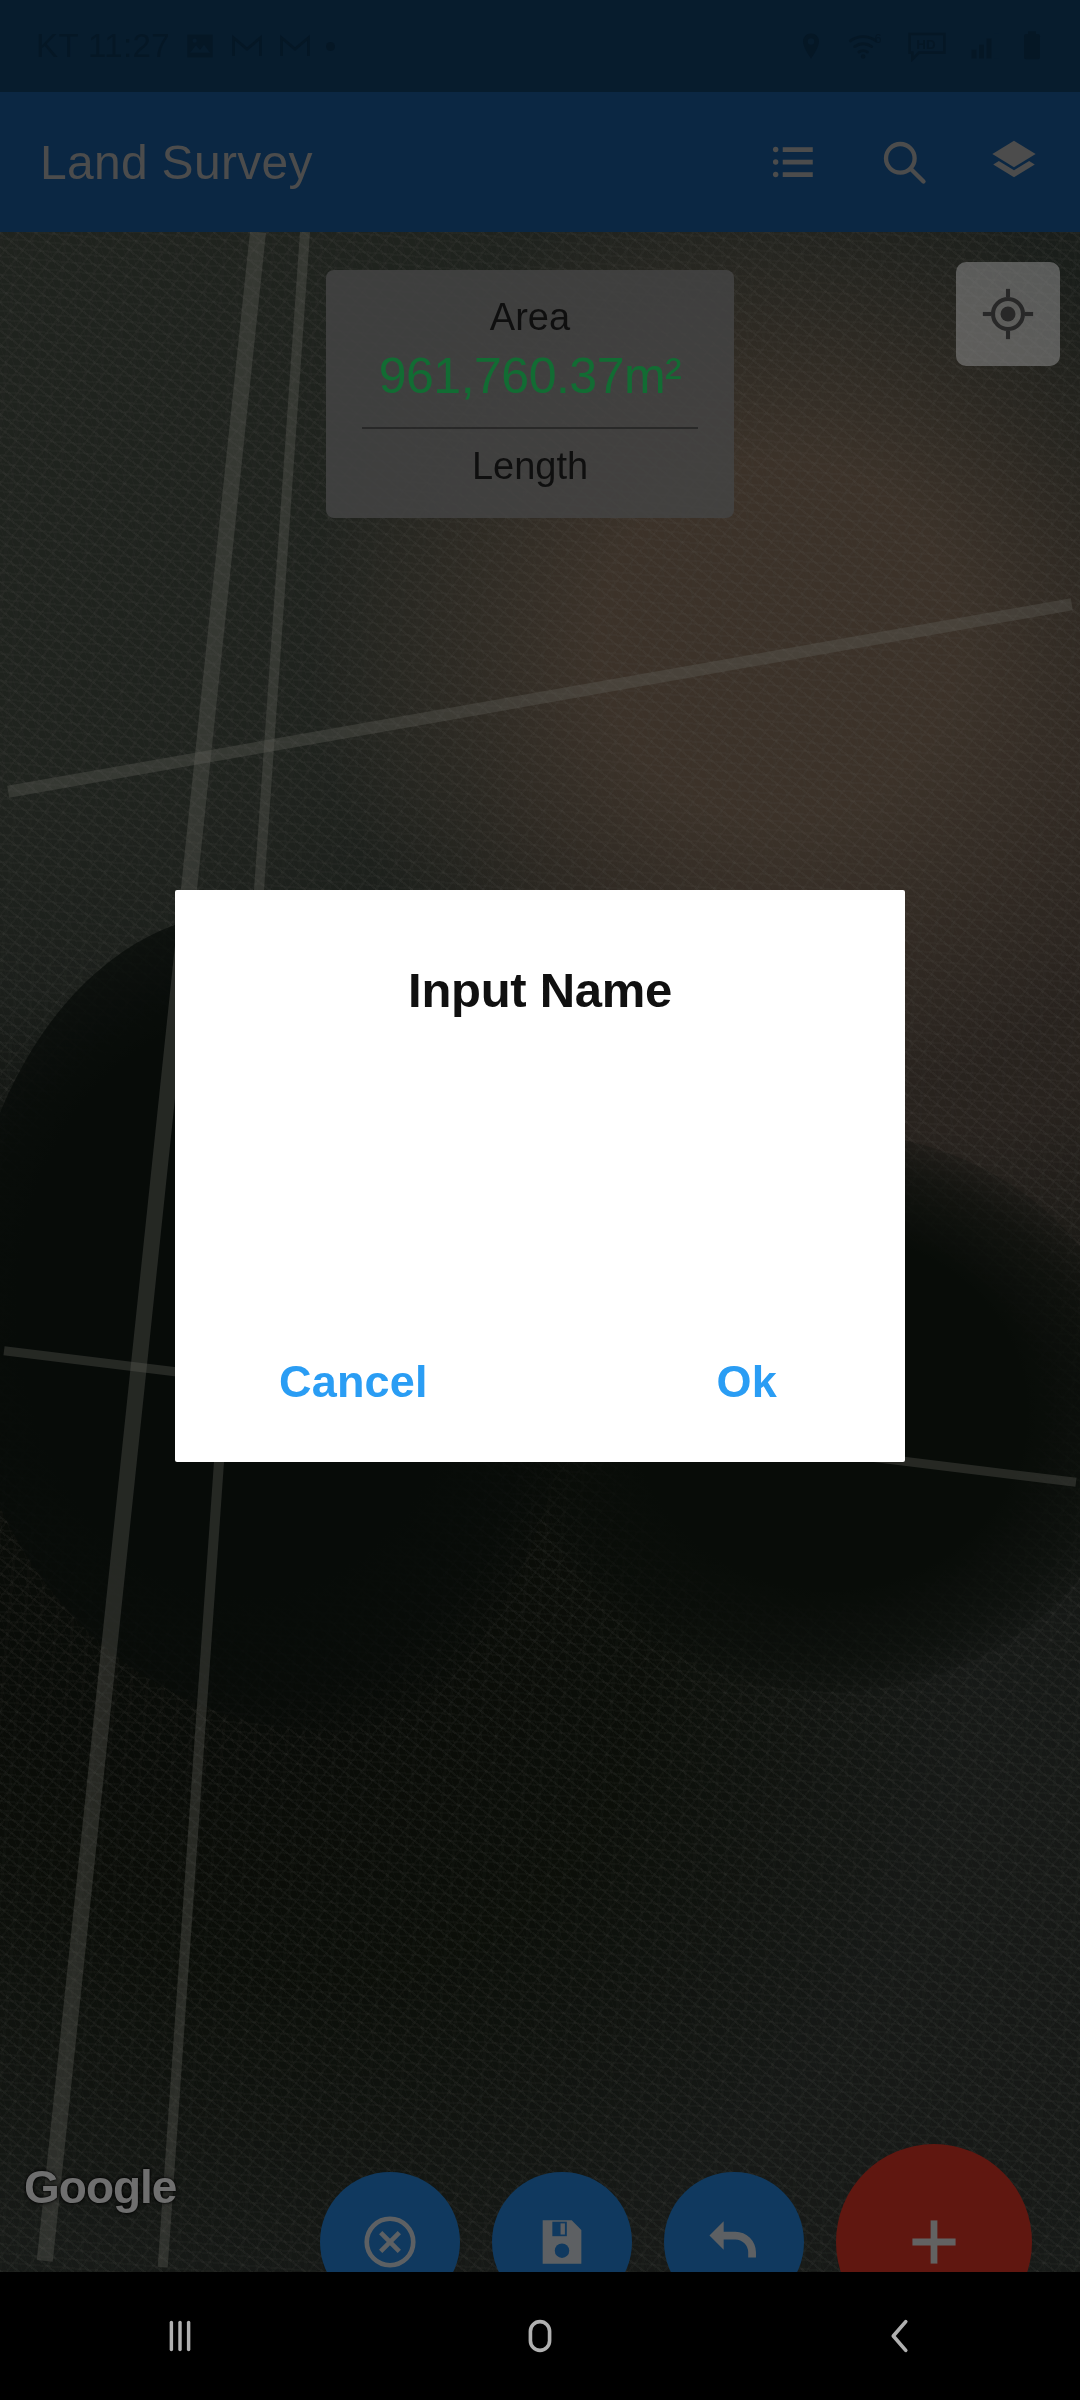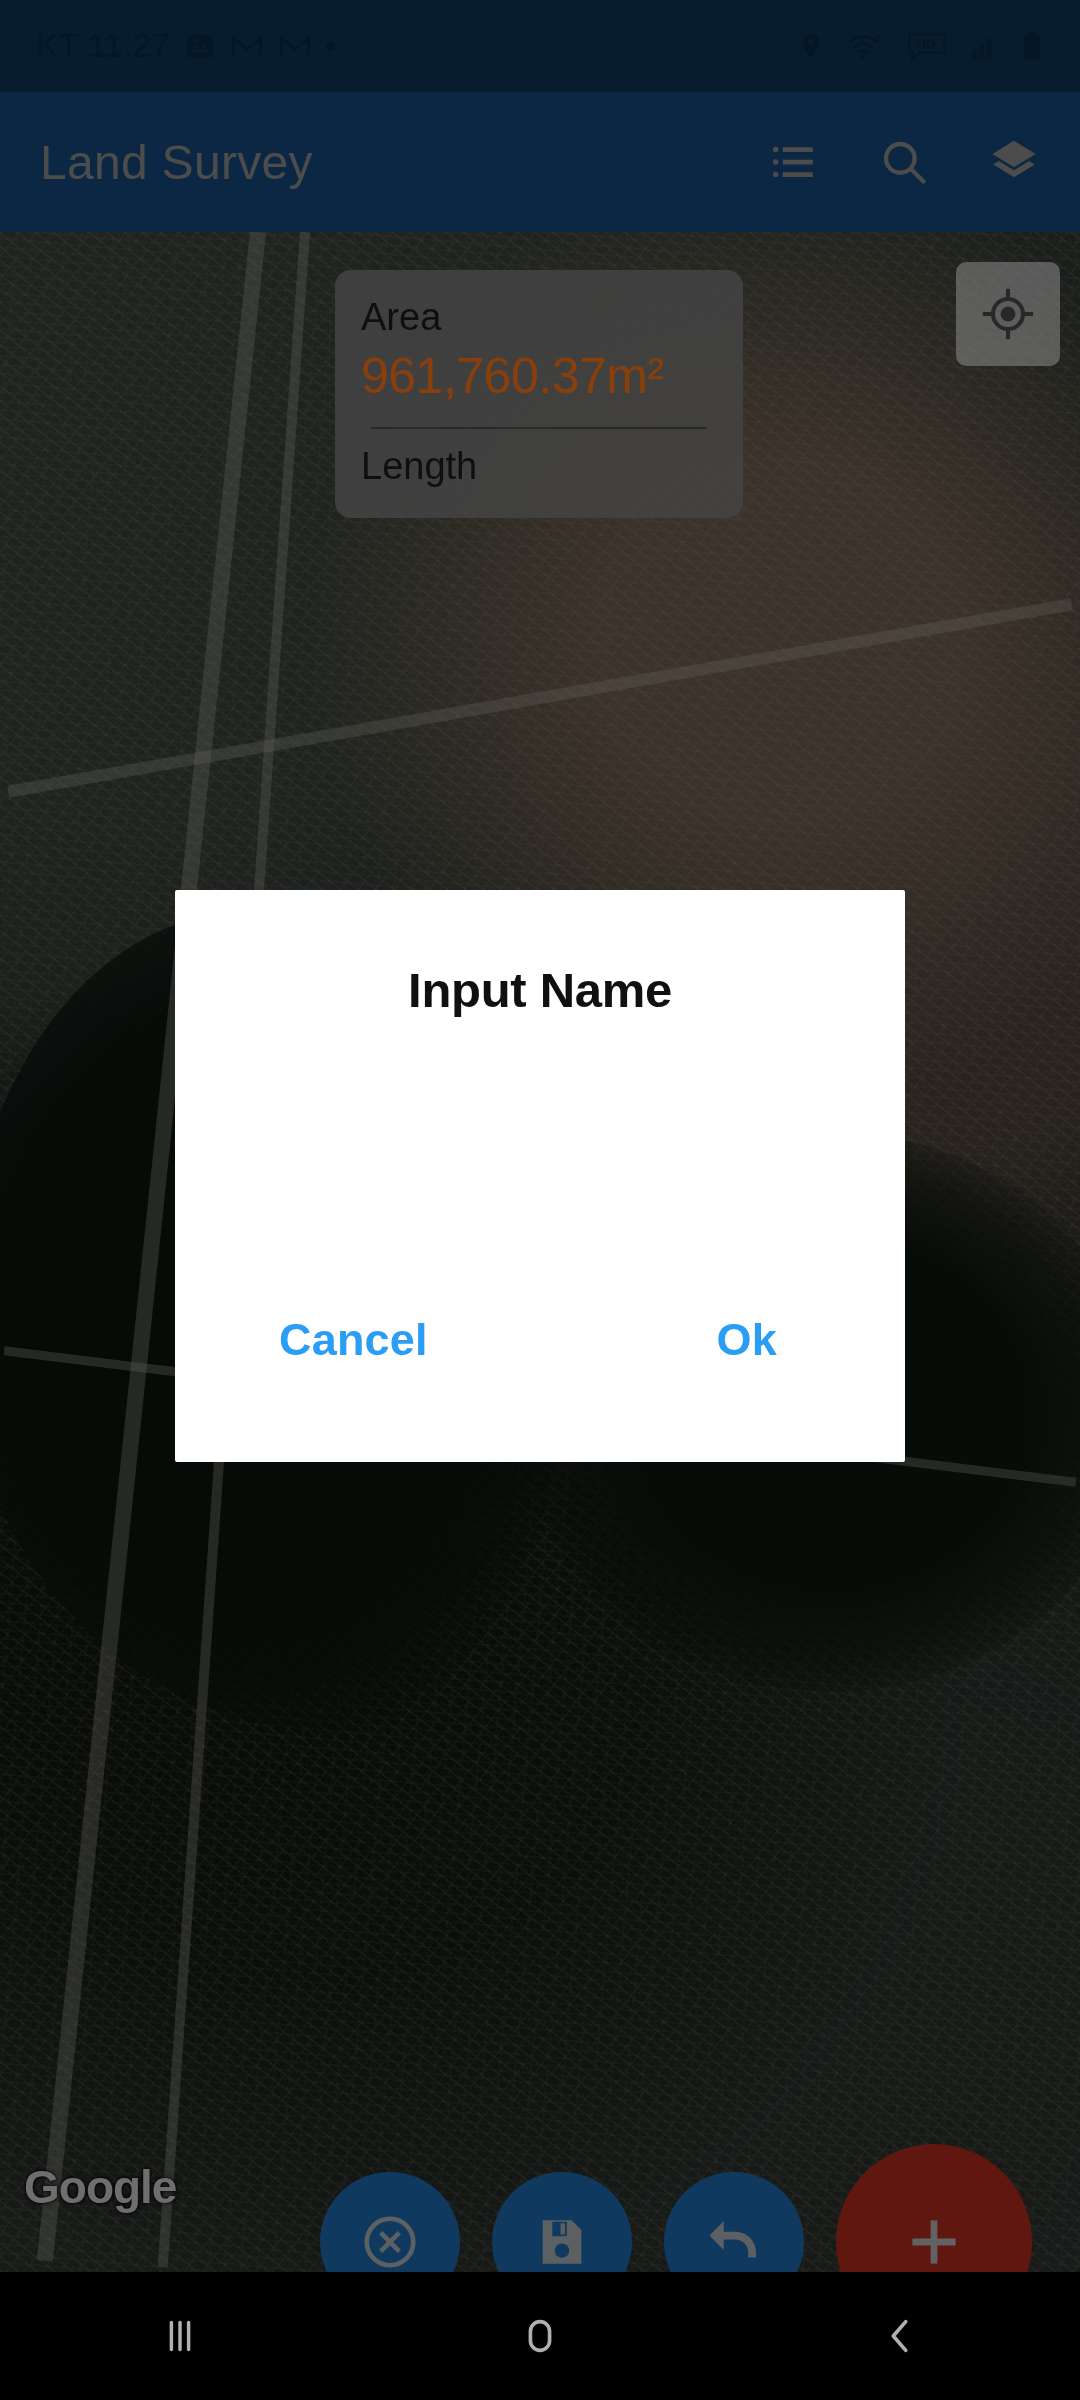--- a/index.html
+++ b/index.html
@@ -85,28 +85,28 @@
   .road-d{ left:0; top:1180px; width:1080px; height:9px; transform:rotate(7deg); }
 
   
   .poly{
     position:absolute; left:0; top:0; width:1080px; height:2040px;
     pointer-events:none;
   }
 
   
   .info-card{
-    position:absolute; left:335px; top:270px; width:408px;
+    position:absolute; left:326px; top:270px; width:408px;
     background:rgba(124,124,124,.86);
-    border-radius:16px;
+    border-radius:8px;
     padding:22px 26px 26px;
-    z-index:30;
+    text-align:center; z-index:30;
   }
   .info-label{ color:#1c1c1c; font-size:38px; line-height:1.35; }
-  .info-value{ color:#f97316; font-size:50px; font-weight:400; line-height:1.35; letter-spacing:-.5px; }
+  .info-value{ color:#22c55e; font-size:50px; font-weight:400; line-height:1.35; letter-spacing:-.5px; }
   .info-div{ height:2px; background:rgba(40,40,40,.55); margin:16px 10px 12px; }
 
   
   .loc-btn{
     position:absolute; right:20px; top:32px; width:104px; height:104px;
     background:rgba(232,232,232,.62); border-radius:10px;
     display:flex; align-items:center; justify-content:center; z-index:30;
   }
 
   
@@ -146,21 +146,21 @@
     margin-top:72px; letter-spacing:-.3px;
   }
   .dlg-field-wrap{ margin-top:118px; }
   .dlg-input{
     width:100%; border:none; outline:none; background:transparent;
     font-family:"Liberation Sans", sans-serif;
     font-size:45px; color:#4a90e2; padding:0 0 10px 4px;
   }
   .dlg-underline{ height:6px; background:#3f8fe8; width:100%; }
   .dlg-actions{
-    margin-top:auto; margin-bottom:96px;
+    margin-top:auto; margin-bottom:54px;
     display:flex; align-items:center; justify-content:space-between;
     padding:0 22px 0 56px;
   }
   .dlg-btn{
     background:transparent; border:none; cursor:pointer;
     font-family:"Liberation Sans", sans-serif;
     font-size:45px; font-weight:700; color:#2a9df4; letter-spacing:.2px;
   }
   .dlg-btn.ok{ margin-right:58px; }
 

